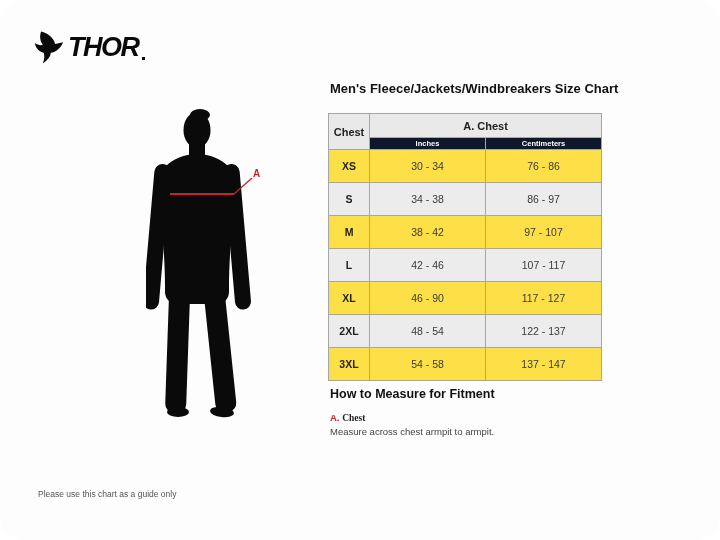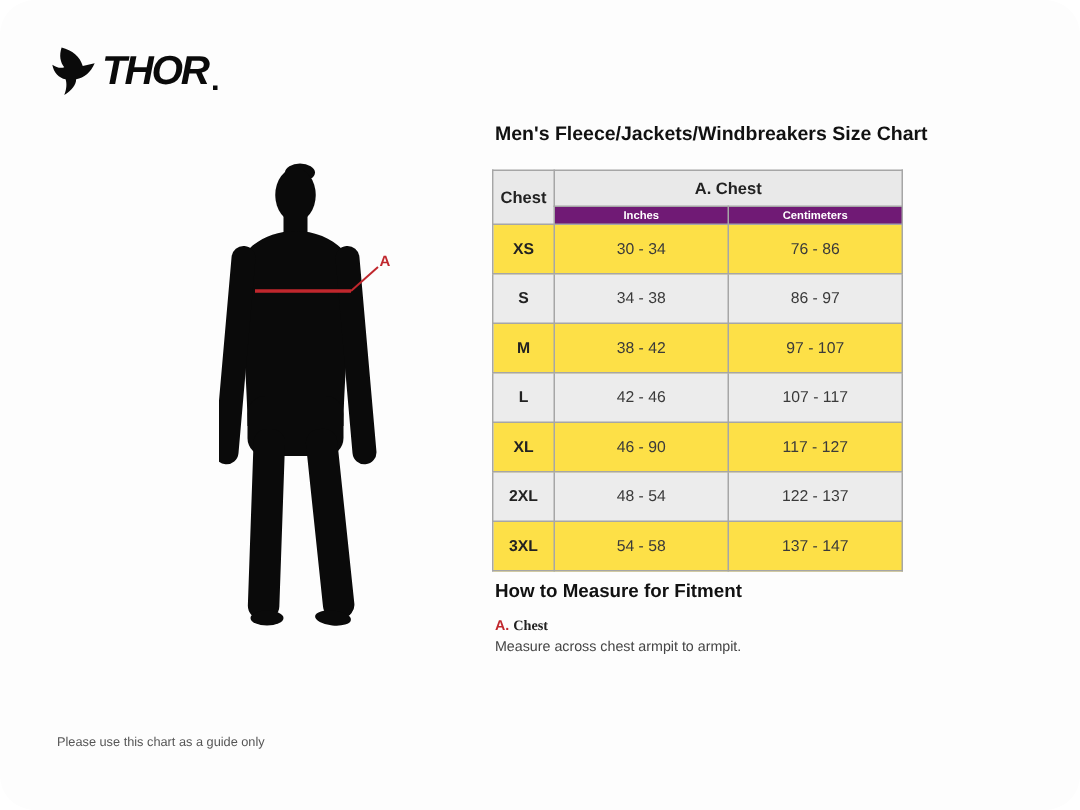--- a/index.html
+++ b/index.html
@@ -23,21 +23,21 @@
   
   .chart-title { position:absolute; left:330px; top:81px; font-size:13px; font-weight:bold; color:#111; }
   .size-table {
     position:absolute; left:328px; top:113px; width:273px;
     border-collapse:collapse; table-layout:fixed;
   }
   .size-table th, .size-table td {
     border:1px solid #a6a6a6; text-align:center; vertical-align:middle; padding:0;
   }
   .size-table .hdr { background:#e9e9e9; font-size:11px; font-weight:bold; color:#222; height:23px; }
-  .size-table .unit { background:#701a75; color:#ffffff; font-size:7.5px; font-weight:bold; height:11px; }
+  .size-table .unit { background:#0f172a; color:#ffffff; font-size:7.5px; font-weight:bold; height:11px; }
   .size-table td { height:32px; font-size:10.5px; color:#3a3a3a; background:#fde047; }
   .size-table td.size-cell { font-weight:bold; color:#222; }
   .size-table tr.shaded td { background:#ececec; }
 
   
   .measure-heading { position:absolute; left:330px; top:387px; font-size:12.5px; font-weight:bold; color:#111; }
   .measure-item { position:absolute; left:330px; top:412px; font-size:9.5px; }
   .measure-letter { color:#c0272d; font-weight:bold; }
   .measure-name { color:#222; font-weight:bold;font-family:Liberation Serif, serif; }
   .measure-desc { position:absolute; left:330px; top:426px; font-size:9.5px; color:#444; }

